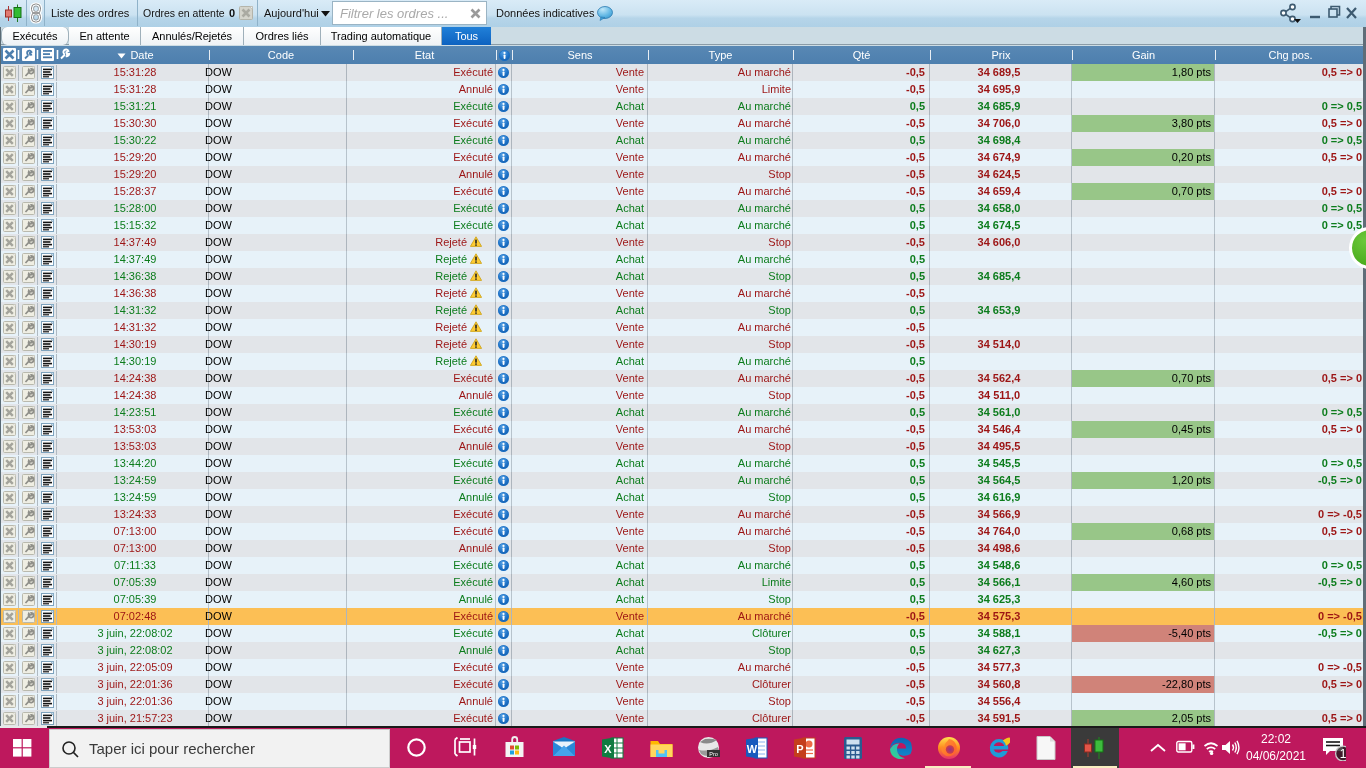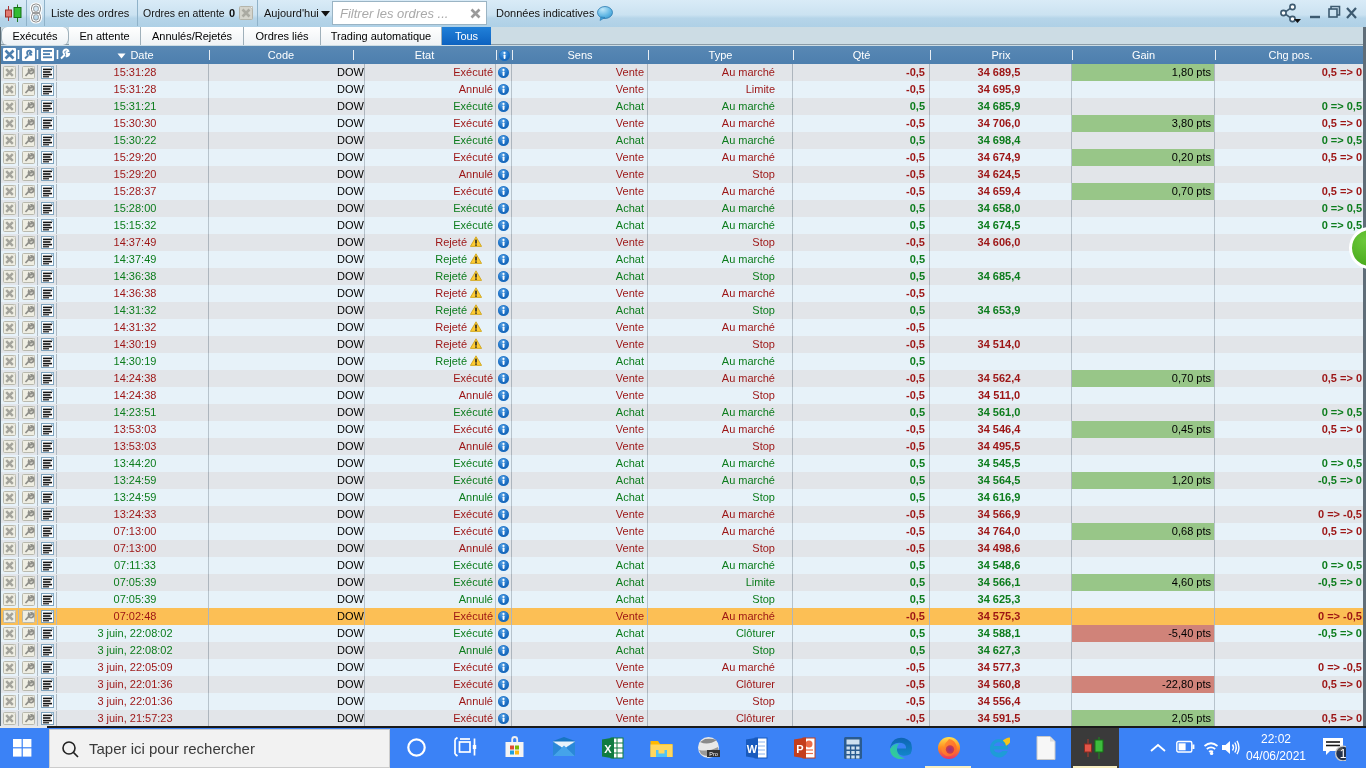--- a/index.html
+++ b/index.html
@@ -29,43 +29,43 @@
 .r.g{background:#e2e5e9;}
 .r.b{background:#e7f2f9;}
 .r.hl{background:#fcbf55;}
 .c{position:absolute;top:0;height:17px;}
 .cl{border-right:1px solid #adb5bd;}
 .r.b .cl{border-right:1px solid #b7c3cc;}
 .v{color:#9c1414;}
 .a{color:#0c7c1c;}
 .num{font-weight:bold;}
 .date{left:62px;width:147px;text-align:center;}
-.code{left:221px;width:144px;padding-left:2px;color:#000;text-align:right;}
+.code{left:203px;width:144px;padding-left:2px;color:#000;}
 .etat{left:353px;width:143px;text-align:right;padding-right:2px;}
 .info{left:496px;width:16px;}
 .sens{left:512px;width:136px;text-align:right;padding-right:3px;}
-.type{left:648px;width:145px;text-align:right;padding-right:17px;}
+.type{left:648px;width:145px;text-align:right;padding-right:1px;}
 .qte{left:793px;width:137px;text-align:right;padding-right:4px;}
 .prix{left:930px;width:142px;text-align:center;padding-right:3px;}
 .gain{left:1072px;width:143px;text-align:right;padding-right:3px;color:#000;}
 .gain.gp{background:#98c688;}
 .gain.gn{background:#d08379;}
 .chg{left:1215px;width:151px;text-align:right;padding-right:4px;border-right:none;}
 .ics{position:absolute;left:0;top:0;width:62px;height:17px;}
 .ib{position:absolute;top:1px;width:19px;height:16px;border-right:1px solid #b0bac2;}
 svg.ri{position:absolute;left:3px;top:1px;}
 
 #lb{position:absolute;left:0;top:27px;width:1px;height:700px;background:#5a6a74;}
 #rb{position:absolute;right:0;top:27px;width:3px;height:700px;background:#5f6d78;}
 #bb{position:absolute;left:47px;top:726px;width:1319px;height:2px;background:#1a1a1a;}
 #bbl{position:absolute;left:0;top:726px;width:47px;height:2px;background:#e8e8e8;}
 #grip{position:absolute;left:1349px;top:227px;width:42px;height:42px;border-radius:50%;
  background:radial-gradient(circle at 35% 30%,#6cc83a,#3da012);border:3px solid #fff;}
 
-#taskbar{position:absolute;left:0;top:728px;width:1366px;height:40px;background:#3b82f6;}
+#taskbar{position:absolute;left:0;top:728px;width:1366px;height:40px;background:#be185d;}
 #tsearch{position:absolute;left:49px;top:1px;width:341px;height:39px;background:#f2f2f2;border:1px solid #cccccc;}
 #tsearch span{position:absolute;left:39px;top:10px;font-size:15px;color:#3a3a3a;}
 .tbi{position:absolute;top:8px;width:24px;height:24px;}
 #clock{position:absolute;left:1245px;top:3px;width:62px;color:#fff;font-size:12px;text-align:center;line-height:17px;}
 .slot-hl{position:absolute;left:1071px;top:0;width:48px;height:40px;background:#3a3a3a;}
 .runline{position:absolute;top:38px;height:2px;background:#f7eec0;}
 </style></head>
 <body>
 <svg width="0" height="0" style="position:absolute">
 <defs>

